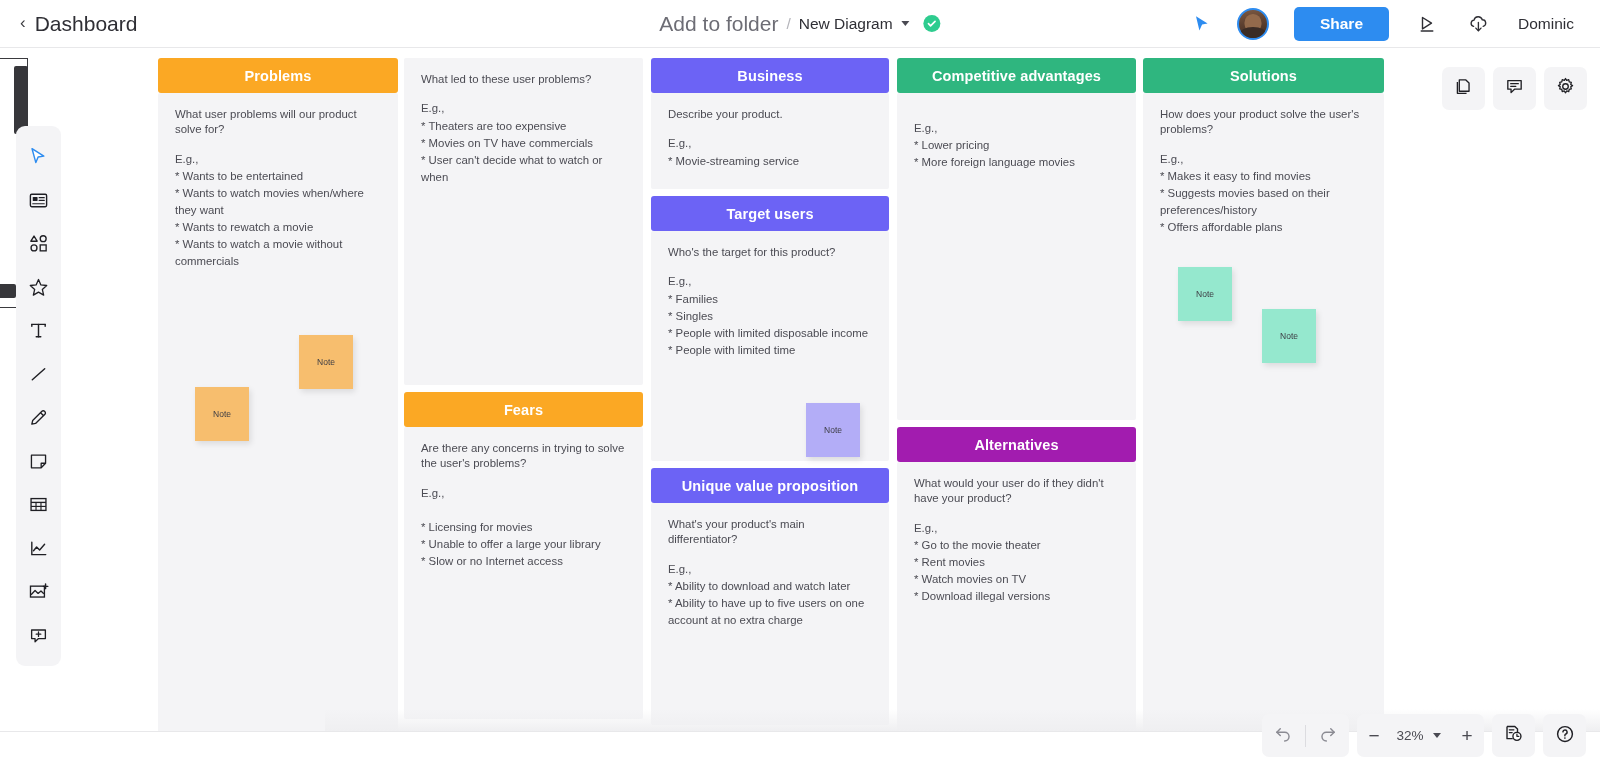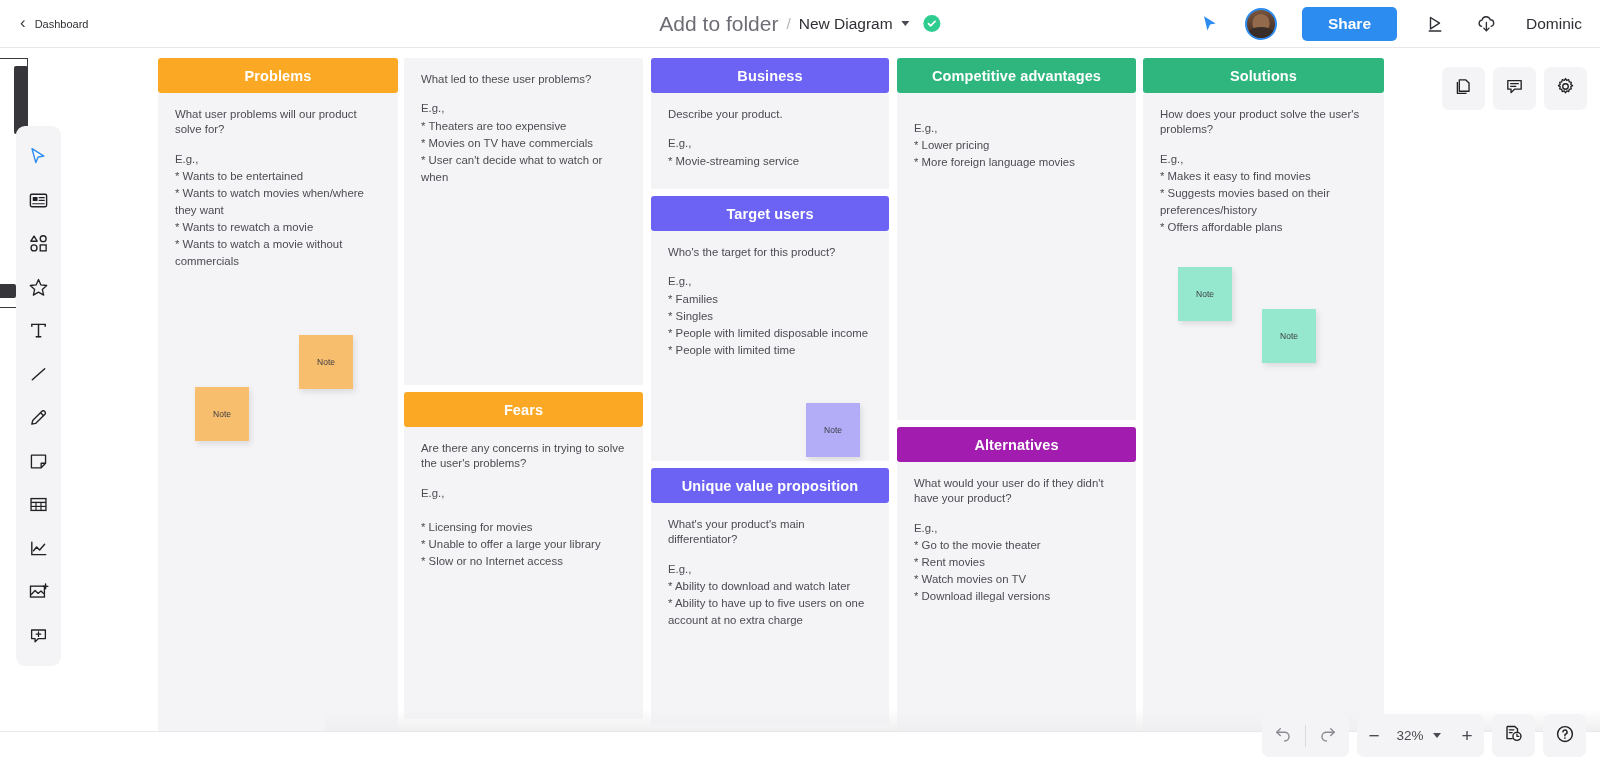--- a/index.html
+++ b/index.html
@@ -19,21 +19,21 @@
     z-index: 60;
   }
   .back-link {
     display: flex; align-items: center; gap: 9px;
     margin-left: 20px; cursor: pointer;
   }
   .back-chevron {
     font-size: 17px; color: #3c3c41; line-height: 1;
     transform: translateY(-1px);
   }
-  .back-label { font-size: 11px; color: #2f2f35; }
+  .back-label { font-size: 21px; color: #2f2f35; }
 
   .title-group {
     position: absolute; left: 50%; top: 50%;
     transform: translate(-50%, -50%);
     display: flex; align-items: center; gap: 8px;
     white-space: nowrap;
   }
   .add-folder { font-size: 21px; color: #6d6d75; cursor: pointer; }
   .title-sep { font-size: 15.5px; color: #b5b5bb; }
   .doc-title { font-size: 15.5px; color: #2f2f35; cursor: pointer; }
@@ -46,21 +46,21 @@
   }
   .saved-badge {
     width: 17px; height: 17px; border-radius: 50%;
     background: #2ecc8f; margin-left: 6px;
     display: flex; align-items: center; justify-content: center;
   }
   .saved-badge svg { display: block; }
 
   .topbar-right {
     margin-left: auto; display: flex; align-items: center;
-    gap: 25px; margin-right: 18px;
+    gap: 25px; margin-right: 26px;
   }
   .cursor-icon { width: 20px; height: 20px; display: flex; align-items: center; justify-content: center; cursor: pointer; }
   .avatar {
     width: 32px; height: 32px; border-radius: 50%;
     border: 2px solid #2d8cf0;
     background: linear-gradient(170deg,#7d5a44 0%,#5d4030 45%,#3c2a20 100%);
     position: relative; overflow: hidden; cursor: pointer;
   }
   .avatar::before {
     content: ""; position: absolute; left: 50%; top: 16%;

